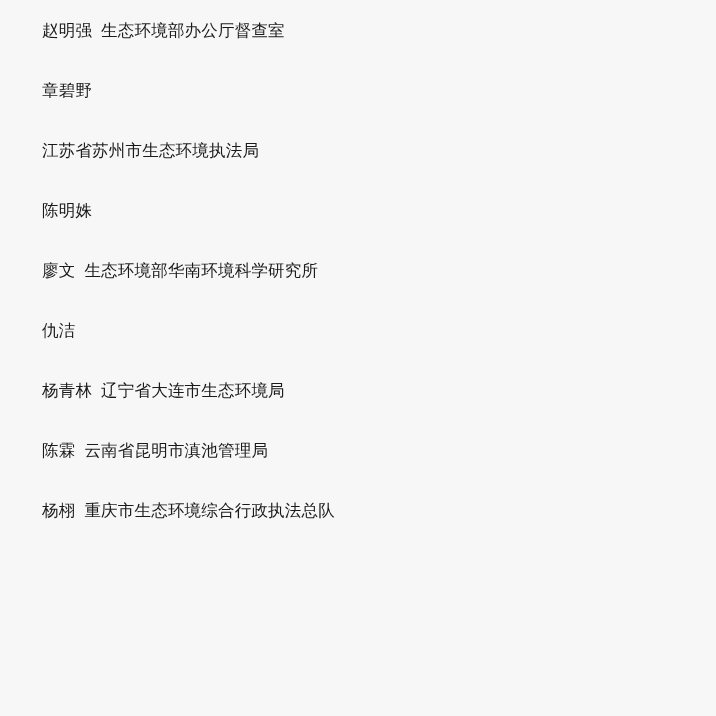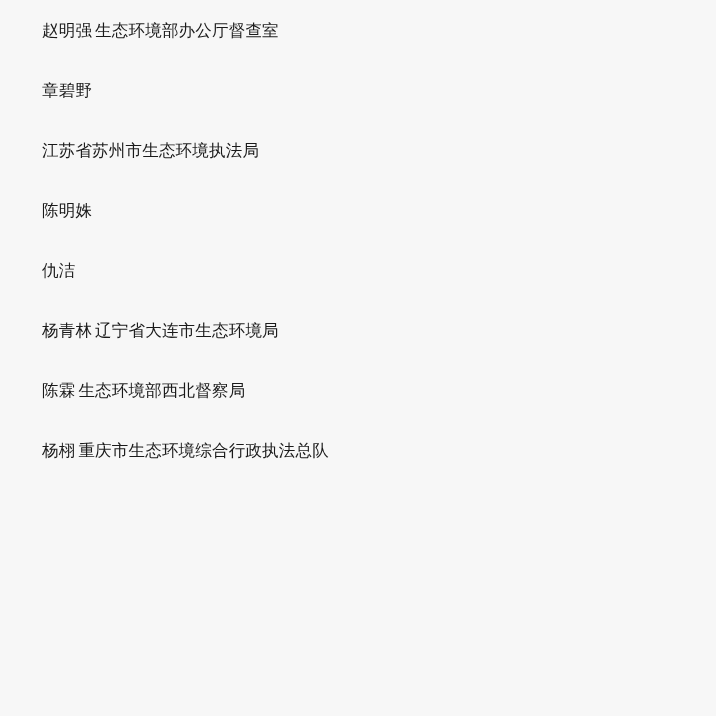--- a/index.html
+++ b/index.html
@@ -30,21 +30,21 @@
     align-items: baseline;
     height: 60px;
     padding-left: 42px;
     box-sizing: border-box;
     color: #1a1a1a;
     font-size: 16.5px;
     line-height: 60px;
     white-space: nowrap;
   }
   .entry .name {
-    margin-right: 3px;
+    margin-right: 9px;
     letter-spacing: 0.2px;
   }
   .entry .org {
     letter-spacing: 0.2px;
   }
 </style>
 </head>
 <body>
 
 <div class="page">
@@ -56,28 +56,32 @@
     <li class="entry">
       <span class="name">章碧野</span>
     </li>
     <li class="entry">
       <span class="org">江苏省苏州市生态环境执法局</span>
     </li>
     <li class="entry">
       <span class="name">陈明姝</span>
     </li>
     <li class="entry">
+      <span class="name">廖文</span>
+      <span class="org">生态环境部华南环境科学研究所</span>
+    </li>
+    <li class="entry">
       <span class="name">仇洁</span>
     </li>
     <li class="entry">
       <span class="name">杨青林</span>
       <span class="org">辽宁省大连市生态环境局</span>
     </li>
     <li class="entry">
       <span class="name">陈霖</span>
-      <span class="org">生态环境部西北督察局</span>
+      <span class="org">云南省昆明市滇池管理局</span>
     </li>
     <li class="entry">
       <span class="name">杨栩</span>
       <span class="org">重庆市生态环境综合行政执法总队</span>
     </li>
   </ul>
 </div>
 
 </body></html>

